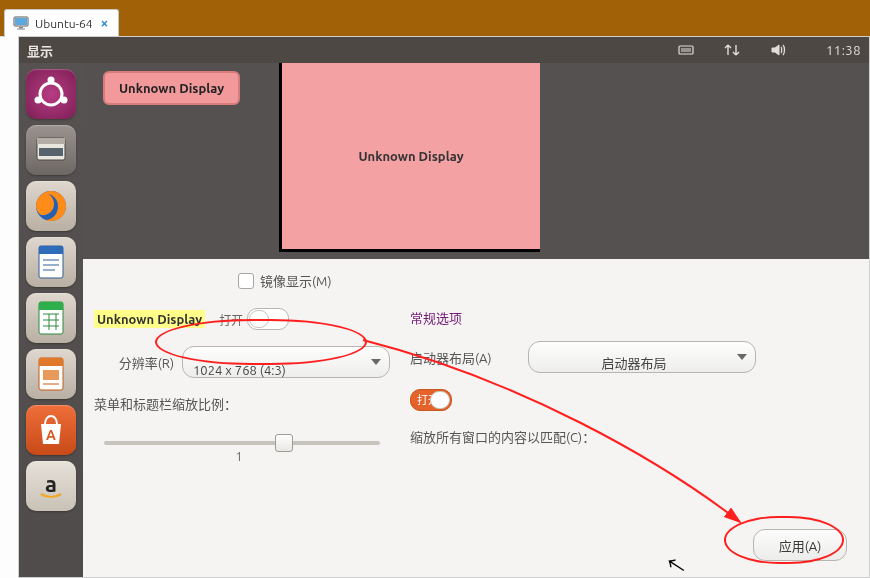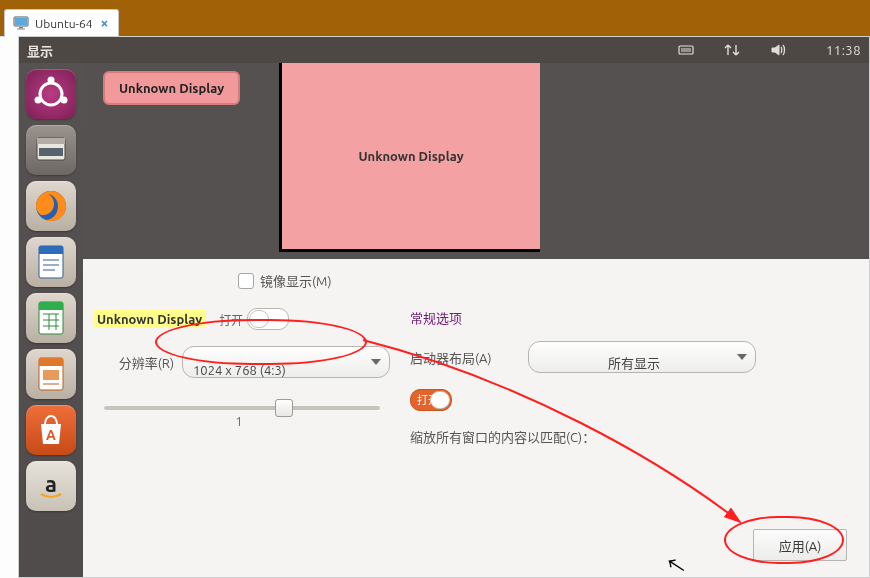--- a/index.html
+++ b/index.html
@@ -45,21 +45,21 @@
 .switch .knob{right:1px}
 .switch.off .knob{left:1px;right:auto}
 .switch.on .knob{right:1px}
 .switch.on .txt{position:absolute;left:6px;top:1px;font-size:11px;color:#fff}
 .combo{height:30px;border:1px solid #b8b5b0;border-radius:12px;background:linear-gradient(#fefefe,#ededeb);display:flex;align-items:flex-end;padding:0 26px 0 10px;position:relative;min-width:150px;color:#444}
 .combo .caret{position:absolute;right:8px;top:12px;width:0;height:0;border-left:5px solid transparent;border-right:5px solid transparent;border-top:6px solid #6a6865}
 .section-head{font-weight:normal;color:#701a75;margin-bottom:14px}
 .slider-track{height:4px;background:#c7c3bd;border-radius:2px;position:relative;margin:28px 10px 4px 10px}
 .slider-thumb{position:absolute;left:62%;top:-7px;width:16px;height:16px;border:1px solid #9e9a94;border-radius:3px;background:linear-gradient(#fefefe,#e8e7e5)}
 .slider-value{text-align:center;color:#6a6865;margin-top:4px;margin-left:-6px}
-.apply-btn{position:absolute;right:22px;bottom:16px;height:30px;min-width:92px;border:1px solid #b8b5b0;border-radius:2px;background:linear-gradient(#fcfcfc,#ececea);display:flex;align-items:center;justify-content:center;color:#3a3a3a}
+.apply-btn{position:absolute;right:22px;bottom:16px;height:30px;min-width:92px;border:1px solid #b8b5b0;border-radius:12px;background:linear-gradient(#fcfcfc,#ececea);display:flex;align-items:center;justify-content:center;color:#3a3a3a}
 
 .ann{position:absolute;border:2px solid #ff1f1f;border-radius:50%/55%;pointer-events:none}
 .ann.e1{left:155px;top:319px;width:208px;height:42px}
 .ann.e2{left:724px;top:516px;width:116px;height:44px}
 svg.overlay{position:absolute;left:0;top:0;width:100%;height:100%;pointer-events:none}
 
 .cursor{position:absolute;left:666px;top:550px;font-size:20px;color:#000;transform:rotate(-12deg)}
 </style>
 </head>
 <body>
@@ -187,35 +187,36 @@
             </span>
           </div>
           <div class="row">
             <span class="lbl">分辨率(R)</span>
             <div class="combo" style="min-width:170px">
               <span>1024 x 768 (4:3)</span>
               <span class="caret"></span>
             </div>
           </div>
           <div style="margin-top:4px">
+            <div style="color:#555">菜单和标题栏缩放比例：</div>
             <div style="position:relative">
               <div class="slider-track">
                 <div class="slider-thumb"></div>
               </div>
               <div class="slider-value">1</div>
             </div>
           </div>
         </div>
 
         <div class="col-right">
           <div class="section-head">常规选项</div>
           <div class="row">
             <span style="width:110px;color:#555">启动器布局(A)</span>
             <div class="combo" style="min-width:190px;justify-content:center">
-              <span>所有显示</span>
+              <span>启动器布局</span>
               <span class="caret"></span>
             </div>
           </div>
           <div class="row">
             <span class="switch on">
               <span class="txt">打开</span>
               <span class="knob"></span>
             </span>
           </div>
           <div style="color:#555;margin:0 0 10px 0">缩放所有窗口的内容以匹配(C)：</div>

